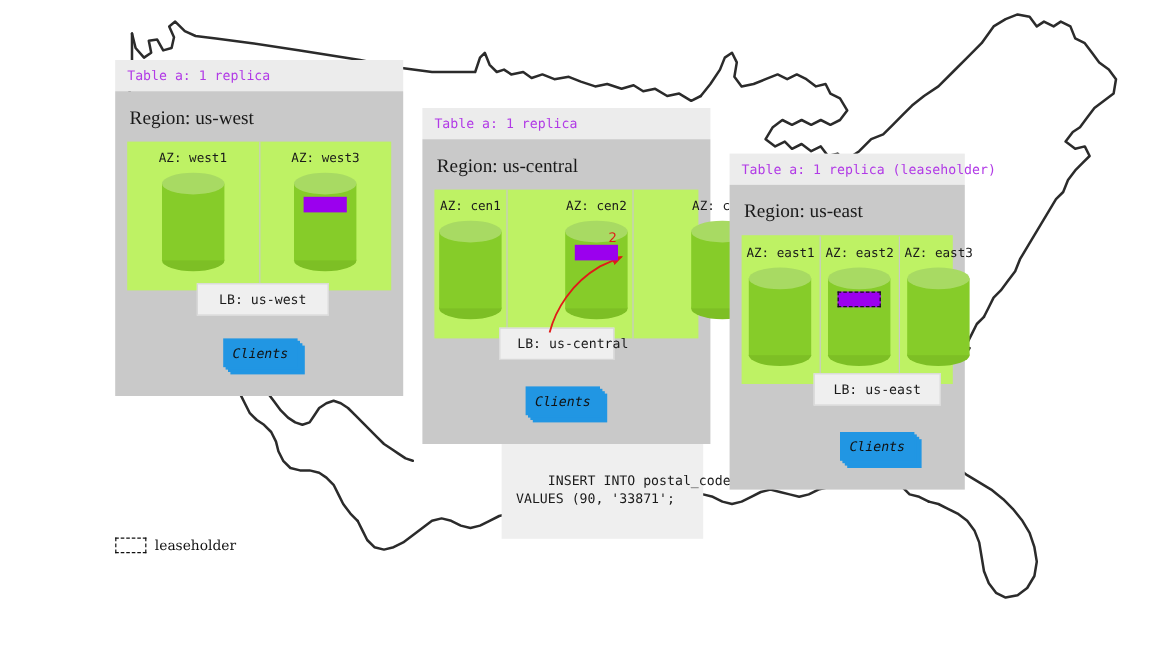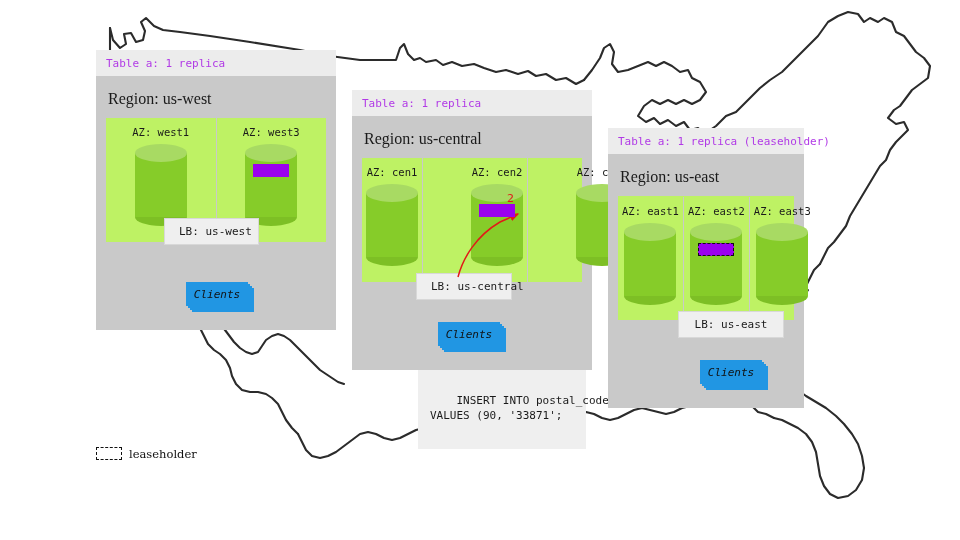--- a/index.html
+++ b/index.html
@@ -154,21 +154,21 @@
   .arrow-num {
     position: absolute;
     color: #e01b18;
     font-size: 11px;
     font-family: "DejaVu Sans", "Liberation Sans", sans-serif;
   }
   
   #legend {
     position: absolute;
     left: 96px; top: 447px;
-    display: flex; align-items: flex-start; gap: 7px;
+    display: flex; align-items: flex-end; gap: 7px;
   }
   #legend .swatch {
     width: 26px; height: 13px;
     border: 1.6px dashed #111111;
     box-sizing: border-box;
     background: transparent;
   }
   #legend .legend-label {
     font-size: 11.5px;
     color: #111111;
@@ -284,21 +284,21 @@
             <div class="cyl">
               <div class="cyl-bottom"></div>
               <div class="cyl-body"></div>
               <div class="cyl-top"></div>
               <div class="replica-block" style="left:8px; top:20px; width:36px; height:13px;"></div>
             </div>
           </div>
         </div>
       </div>
     </div>
-    <div class="lb-box" style="left:68px; top:168px; width:95px;">
+    <div class="lb-box" style="left:68px; top:186px; width:110px;">
       <span>LB: us-west</span>
     </div>
     <div class="clients-stack" style="left:90px; top:232px;">
       <div class="card c3"></div>
       <div class="card c2"></div>
       <div class="card c1"></div>
       <div class="card c0">
         <span>Clients</span>
       </div>
     </div>

